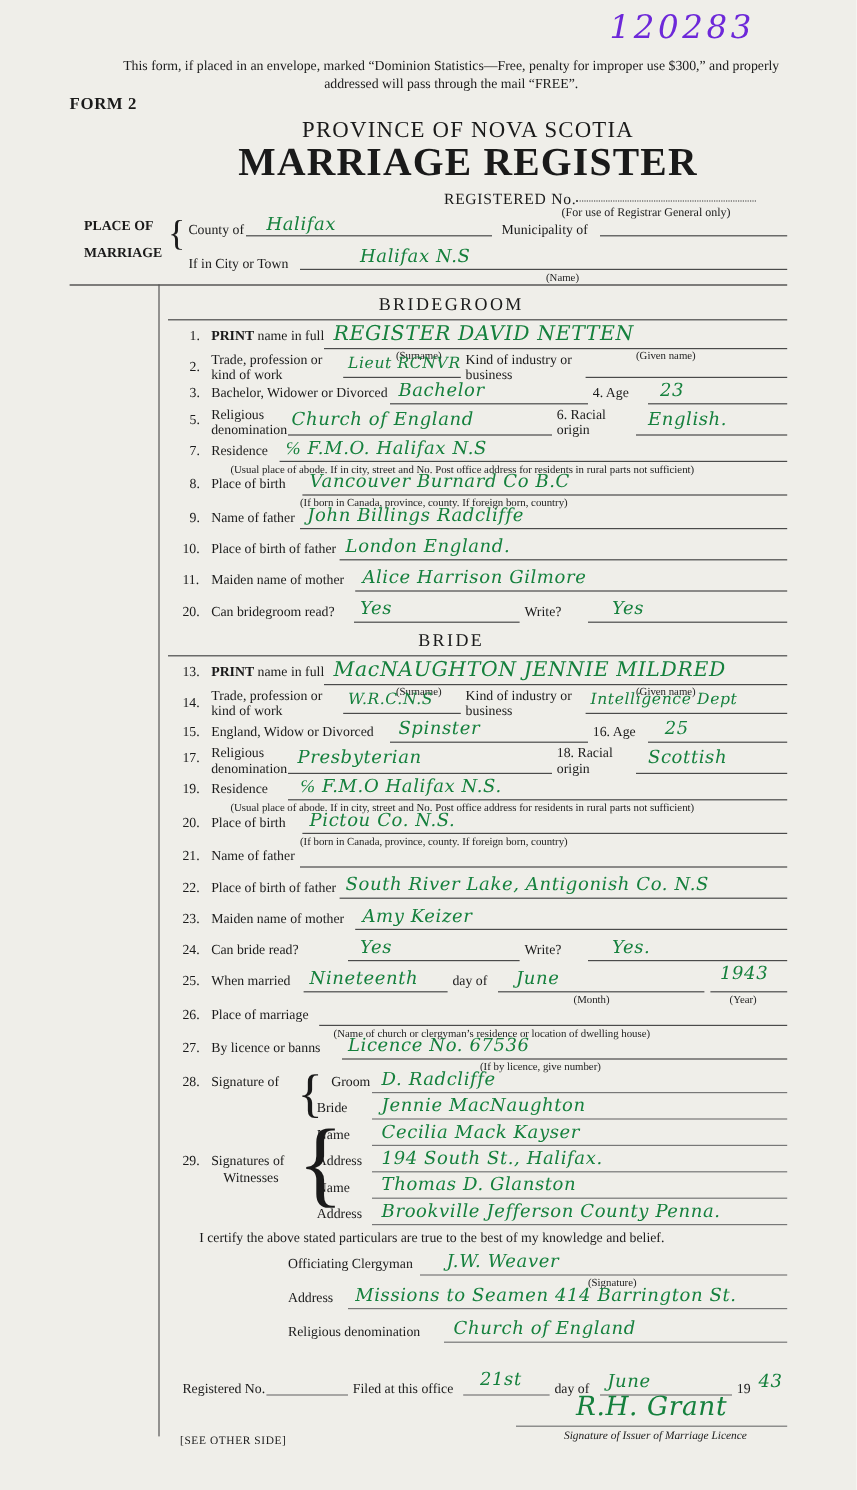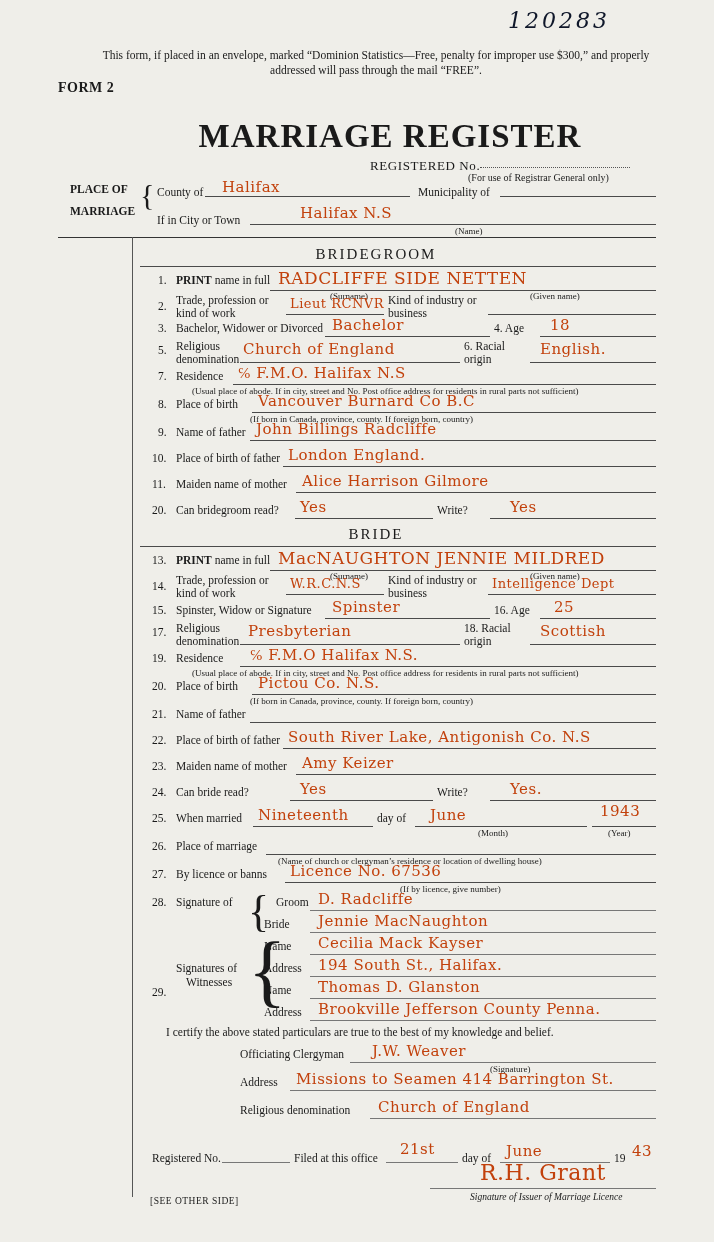--- a/index.html
+++ b/index.html
@@ -13,36 +13,37 @@
   }
   #page {
     position: relative;
     width: 714px;
     height: 1242px;
     background: #efeee9;
     overflow: hidden;
   }
   .hand {
     font-family: "DejaVu Serif", serif;
-    color: #c2410c;
+    font-style: italic;
+    color: #15803d;
     font-size: 15px;
     letter-spacing: 0.5px;
     white-space: nowrap;
   }
   .hand.sm { font-size: 13px; }
   .hand.lg { font-size: 17px; }
   
   #serial {
     position: absolute;
     top: 8px;
     left: 508px;
     font-family: "DejaVu Serif", serif;
     font-style: italic;
-    color: #0f172a;
-    font-size: 22px;
+    color: #6d28d9;
+    font-size: 27px;
     letter-spacing: 3px;
   }
   #notice {
     position: absolute;
     top: 48px;
     left: 96px;
     width: 560px;
     text-align: center;
     font-size: 11.5px;
     line-height: 15px;
@@ -158,20 +159,21 @@
 <body>
 
 <div id="page">
 
   <div id="serial">120283</div>
 
   <div id="notice">This form, if placed in an envelope, marked “Dominion Statistics—Free, penalty for improper use $300,” and properly addressed will pass through the mail “FREE”.</div>
 
   <div id="form-no">FORM 2</div>
 
+  <div id="province">PROVINCE OF NOVA SCOTIA</div>
   <div id="title">MARRIAGE REGISTER</div>
 
   <div id="regno-line">
     <span>REGISTERED No.</span><span id="regno-dots"></span>
   </div>
   <div id="regno-sub" class="tiny" style="position:absolute;top:172px;left:468px;">(For use of Registrar General only)</div>
 
   <div class="lbl b" style="top:183px;left:70px;">PLACE OF</div>
   <div class="lbl b" style="top:205px;left:70px;">MARRIAGE</div>
   <div class="brace" style="top:180px;left:140px;">{</div>
@@ -188,38 +190,38 @@
   <div class="tiny" style="top:226px;left:455px;">(Name)</div>
 
   <div id="hdr-line"></div>
   <div id="vline"></div>
 
   <div class="sec" style="top:246px;left:96px;">BRIDEGROOM</div>
   <div class="rule" style="top:266px;left:140px;width:516px;"></div>
 
   <div class="lbl" style="top:274px;left:158px;">1.</div>
   <div class="lbl" style="top:274px;left:176px;"><b>PRINT</b><span> name in full</span></div>
-  <div class="hand lg" style="position:absolute;top:268px;left:278px;">RADCLIFFE    SIDE    NETTEN</div>
+  <div class="hand lg" style="position:absolute;top:268px;left:278px;">REGISTER    DAVID    NETTEN</div>
   <div class="rule" style="top:290px;left:270px;width:386px;"></div>
   <div class="tiny" style="top:291px;left:330px;">(Surname)</div>
   <div class="tiny" style="top:291px;left:530px;">(Given name)</div>
 
   <div class="lbl" style="top:300px;left:158px;">2.</div>
   <div class="lbl" style="top:294px;left:176px;width:110px;">Trade, profession or kind of work</div>
   <div class="hand sm" style="position:absolute;top:296px;left:290px;">Lieut RCNVR</div>
   <div class="rule" style="top:314px;left:286px;width:98px;"></div>
   <div class="lbl" style="top:294px;left:388px;width:100px;">Kind of industry or business</div>
   <div class="rule" style="top:314px;left:488px;width:168px;"></div>
 
   <div class="lbl" style="top:322px;left:158px;">3.</div>
   <div class="lbl" style="top:322px;left:176px;">Bachelor, Widower or Divorced</div>
   <div class="hand" style="position:absolute;top:316px;left:332px;">Bachelor</div>
   <div class="rule" style="top:336px;left:325px;width:165px;"></div>
   <div class="lbl" style="top:322px;left:494px;">4.  Age</div>
-  <div class="hand" style="position:absolute;top:316px;left:550px;">18</div>
+  <div class="hand" style="position:absolute;top:316px;left:550px;">23</div>
   <div class="rule" style="top:336px;left:540px;width:116px;"></div>
 
   <div class="lbl" style="top:344px;left:158px;">5.</div>
   <div class="lbl" style="top:340px;left:176px;width:80px;">Religious denomination</div>
   <div class="hand" style="position:absolute;top:340px;left:243px;">Church of England</div>
   <div class="rule" style="top:362px;left:240px;width:220px;"></div>
   <div class="lbl" style="top:340px;left:464px;width:60px;">6.  Racial origin</div>
   <div class="hand" style="position:absolute;top:340px;left:540px;">English.</div>
   <div class="rule" style="top:362px;left:530px;width:126px;"></div>
 
@@ -270,21 +272,21 @@
 
   <div class="lbl" style="top:580px;left:152px;">14.</div>
   <div class="lbl" style="top:574px;left:176px;width:110px;">Trade, profession or kind of work</div>
   <div class="hand sm" style="position:absolute;top:576px;left:290px;">W.R.C.N.S</div>
   <div class="rule" style="top:594px;left:286px;width:98px;"></div>
   <div class="lbl" style="top:574px;left:388px;width:100px;">Kind of industry or business</div>
   <div class="hand sm" style="position:absolute;top:576px;left:492px;">Intelligence Dept</div>
   <div class="rule" style="top:594px;left:488px;width:168px;"></div>
 
   <div class="lbl" style="top:604px;left:152px;">15.</div>
-  <div class="lbl" style="top:604px;left:176px;">Spinster, Widow or Signature</div>
+  <div class="lbl" style="top:604px;left:176px;">England, Widow or Divorced</div>
   <div class="hand" style="position:absolute;top:598px;left:332px;">Spinster</div>
   <div class="rule" style="top:618px;left:325px;width:165px;"></div>
   <div class="lbl" style="top:604px;left:494px;">16.  Age</div>
   <div class="hand" style="position:absolute;top:598px;left:554px;">25</div>
   <div class="rule" style="top:618px;left:540px;width:116px;"></div>
 
   <div class="lbl" style="top:626px;left:152px;">17.</div>
   <div class="lbl" style="top:622px;left:176px;width:80px;">Religious denomination</div>
   <div class="hand" style="position:absolute;top:622px;left:248px;">Presbyterian</div>
   <div class="rule" style="top:644px;left:240px;width:220px;"></div>
@@ -352,21 +354,21 @@
   <div class="lbl" style="top:896px;left:152px;">28.</div>
   <div class="lbl" style="top:896px;left:176px;">Signature of</div>
   <div class="brace" style="top:890px;left:248px;font-size:44px;line-height:44px;">{</div>
   <div class="lbl" style="top:896px;left:260px;margin-left:16px;">Groom</div>
   <div class="hand" style="position:absolute;top:890px;left:318px;">D. Radcliffe</div>
   <div class="rule thin" style="top:910px;left:310px;width:346px;"></div>
   <div class="lbl" style="top:918px;left:264px;">Bride</div>
   <div class="hand" style="position:absolute;top:912px;left:318px;">Jennie MacNaughton</div>
   <div class="rule thin" style="top:932px;left:310px;width:346px;"></div>
 
-  <div class="lbl" style="top:962px;left:152px;margin-top:24px;">29.</div>
+  <div class="lbl" style="top:962px;left:152px;">29.</div>
   <div class="lbl" style="top:962px;left:176px;">Signatures of</div>
   <div class="lbl" style="top:976px;left:186px;">Witnesses</div>
   <div class="brace" style="top:930px;left:248px;font-size:80px;line-height:80px;">{</div>
 
   <div class="lbl" style="top:940px;left:264px;">Name</div>
   <div class="hand" style="position:absolute;top:934px;left:318px;">Cecilia Mack  Kayser</div>
   <div class="rule thin" style="top:954px;left:310px;width:346px;"></div>
 
   <div class="lbl" style="top:962px;left:264px;">Address</div>
   <div class="hand" style="position:absolute;top:956px;left:318px;">194 South St., Halifax.</div>

